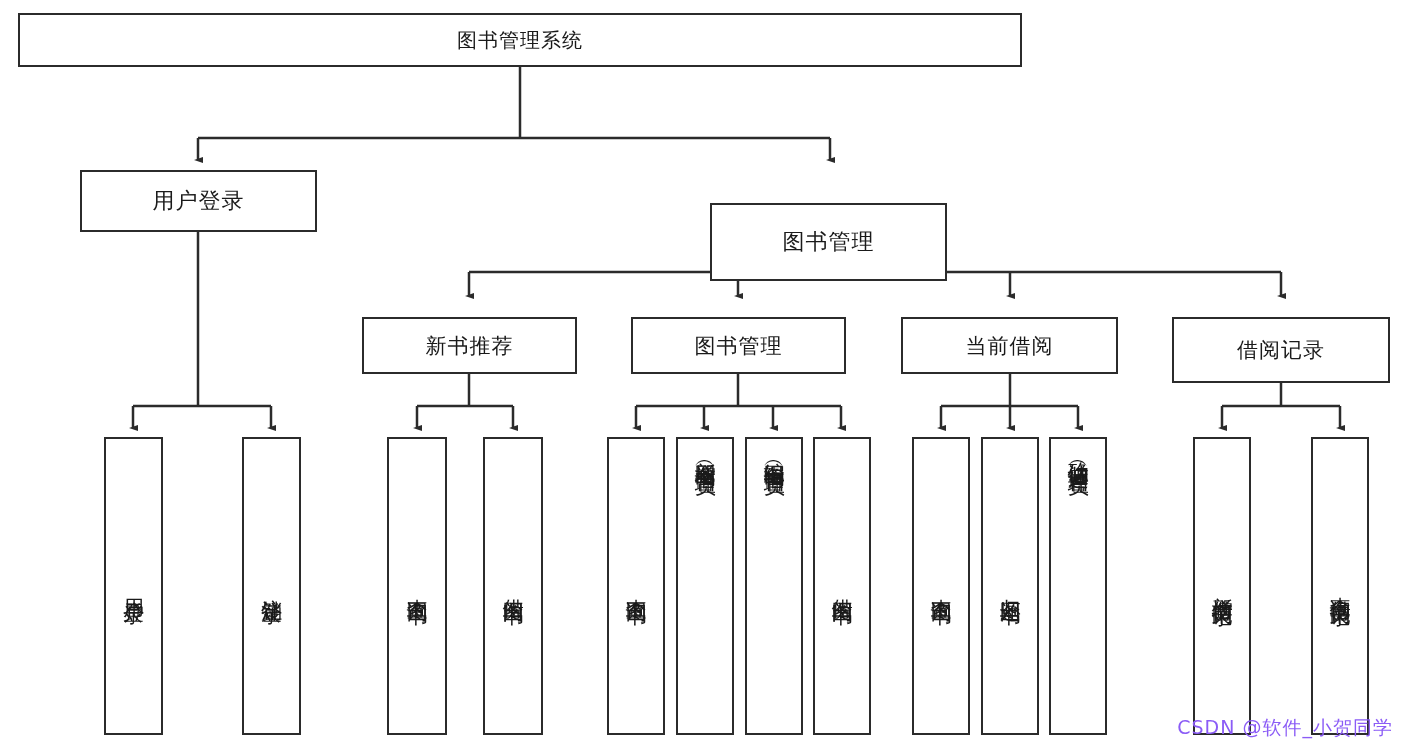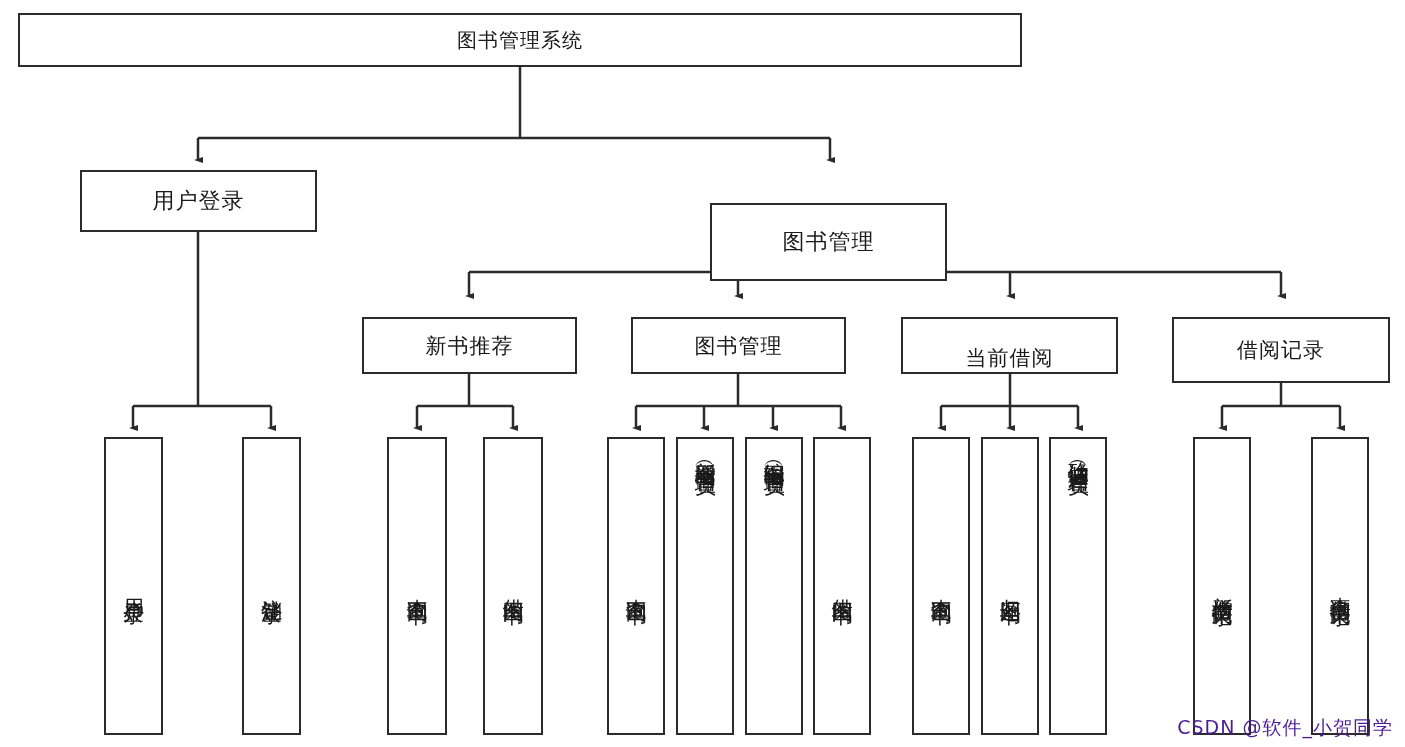--- a/index.html
+++ b/index.html
@@ -64,21 +64,21 @@
     margin-bottom: auto;
   }
   .leaf.top .leaf-label {
     margin-top: 6px;
   }
   .watermark {
     position: absolute;
     right: 12px;
     bottom: 6px;
     font-size: 19px;
-    color: #4c1d95;
+    color: #8b5cf6;
     letter-spacing: 1px;
     white-space: nowrap;
   }
 </style>
 </head>
 <body>
 
 <div id="canvas">
 
   <svg id="connectors" viewBox="0 0 1405 747">
@@ -141,21 +141,21 @@
   <div class="node lvl2" style="left:710px; top:170px; width:237px; height:78px;margin-top:33px;">
     <span>图书管理</span>
   </div>
 
   <div class="node lvl3" style="left:362px; top:317px; width:215px; height:57px;">
     <span>新书推荐</span>
   </div>
   <div class="node lvl3" style="left:631px; top:317px; width:215px; height:57px;">
     <span>图书管理</span>
   </div>
-  <div class="node lvl3" style="left:901px; top:317px; width:217px; height:57px;align-items:flex-end;">
+  <div class="node lvl3" style="left:901px; top:317px; width:217px; height:57px;">
     <span>当前借阅</span>
   </div>
   <div class="node lvl3" style="left:1172px; top:317px; width:218px; height:66px;">
     <span>借阅记录</span>
   </div>
 
   <div class="node leaf mid" style="left:104px; top:437px; width:59px; height:298px;">
     <span class="leaf-label">用户登录</span>
   </div>
   <div class="node leaf mid" style="left:242px; top:437px; width:59px; height:298px;">

